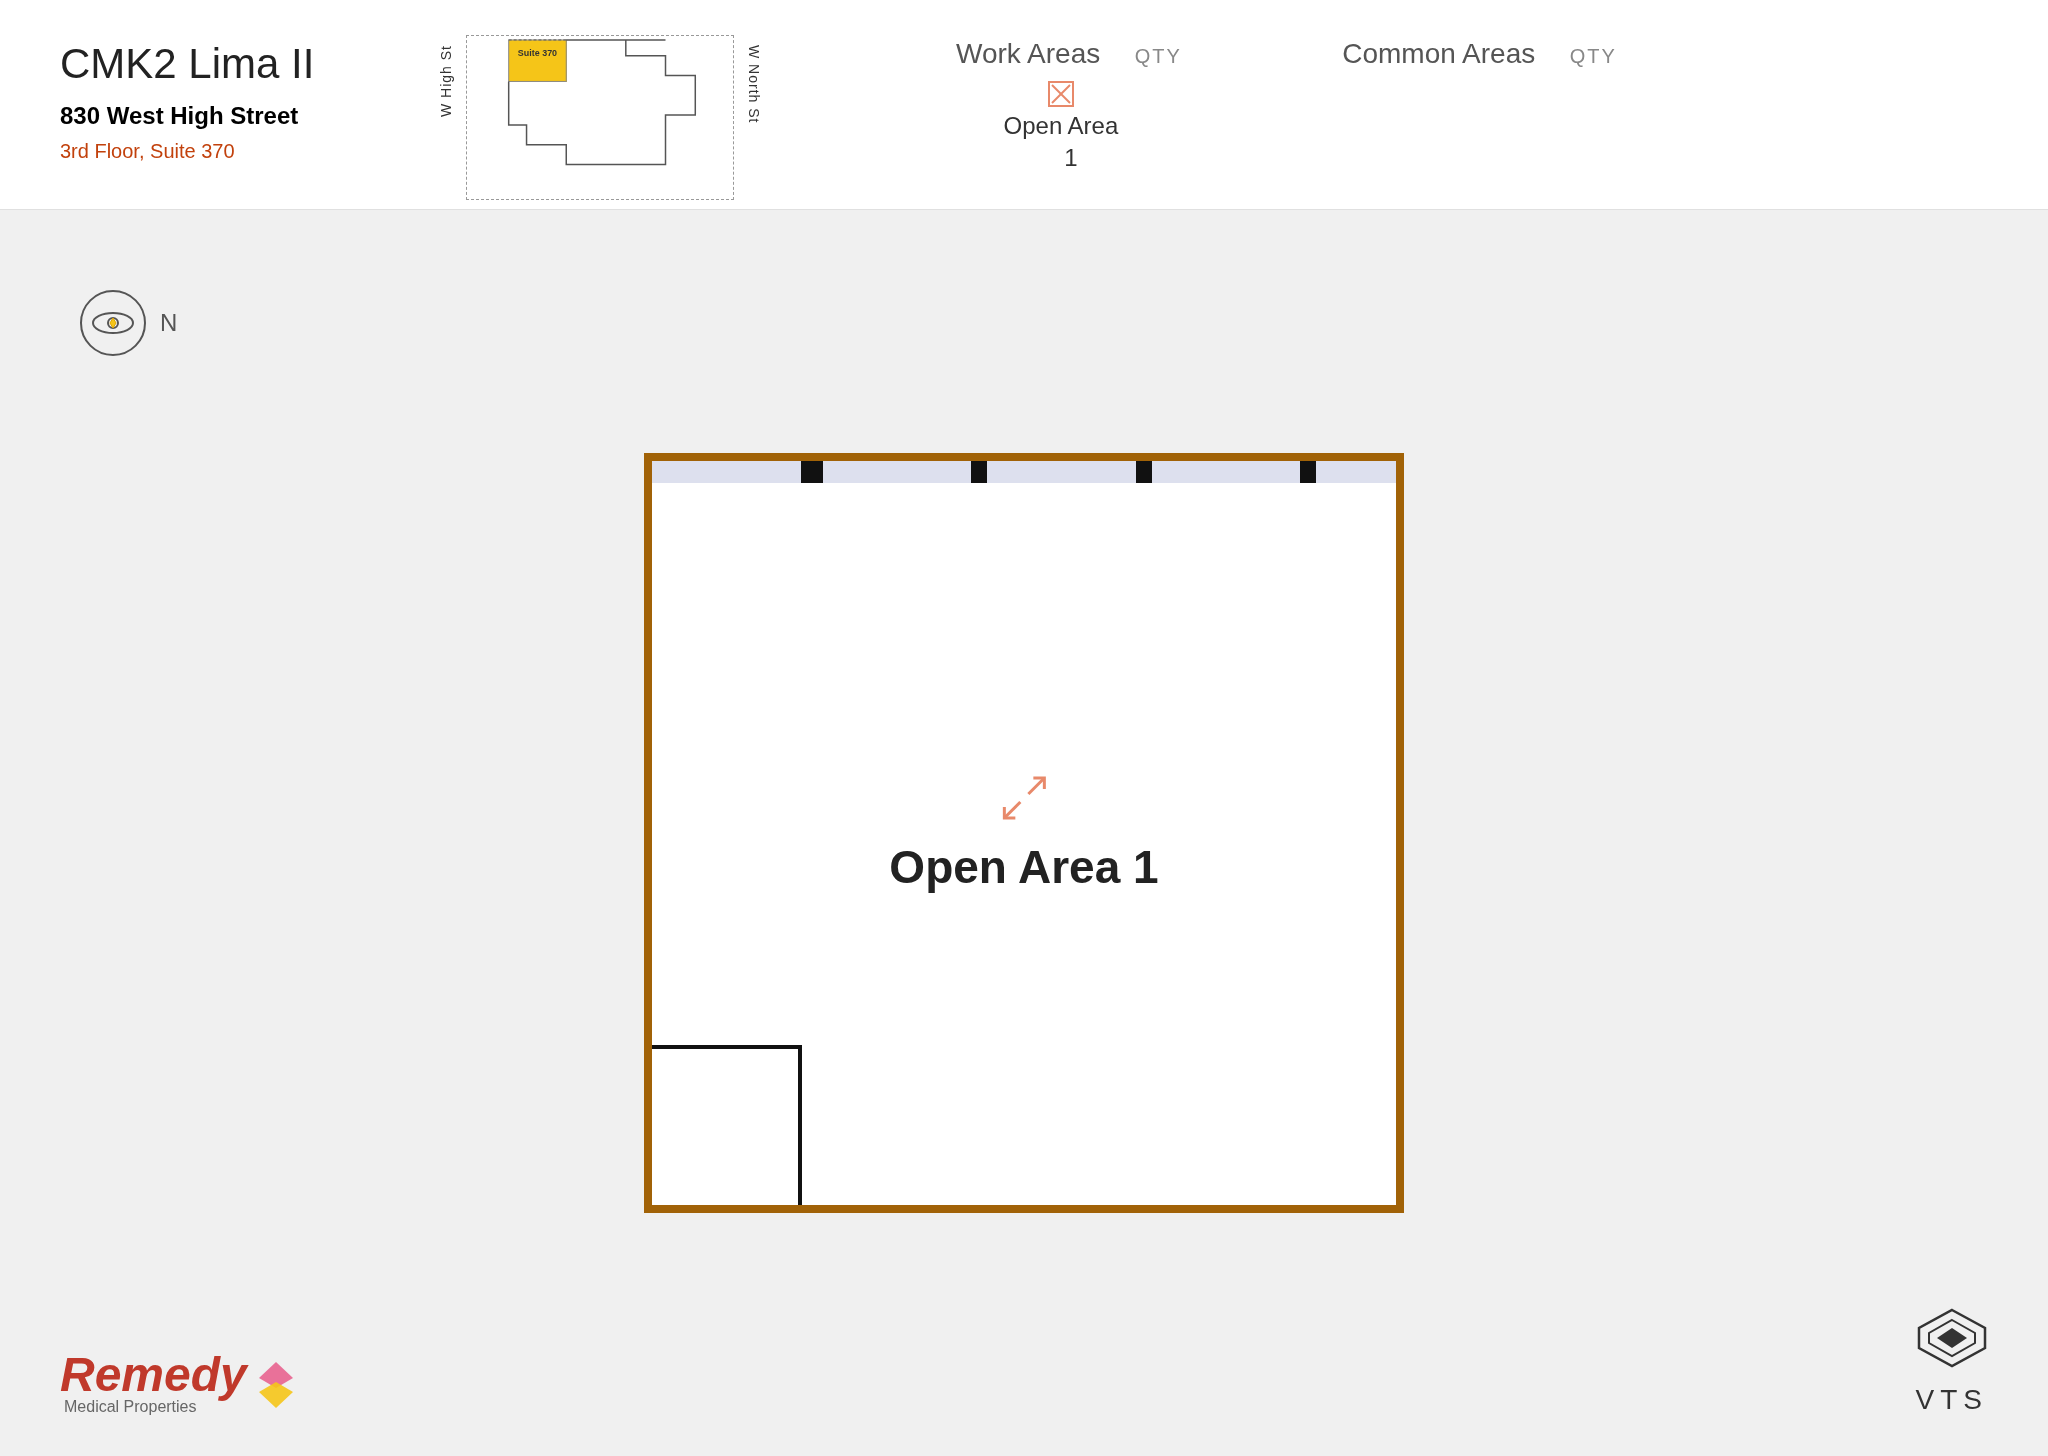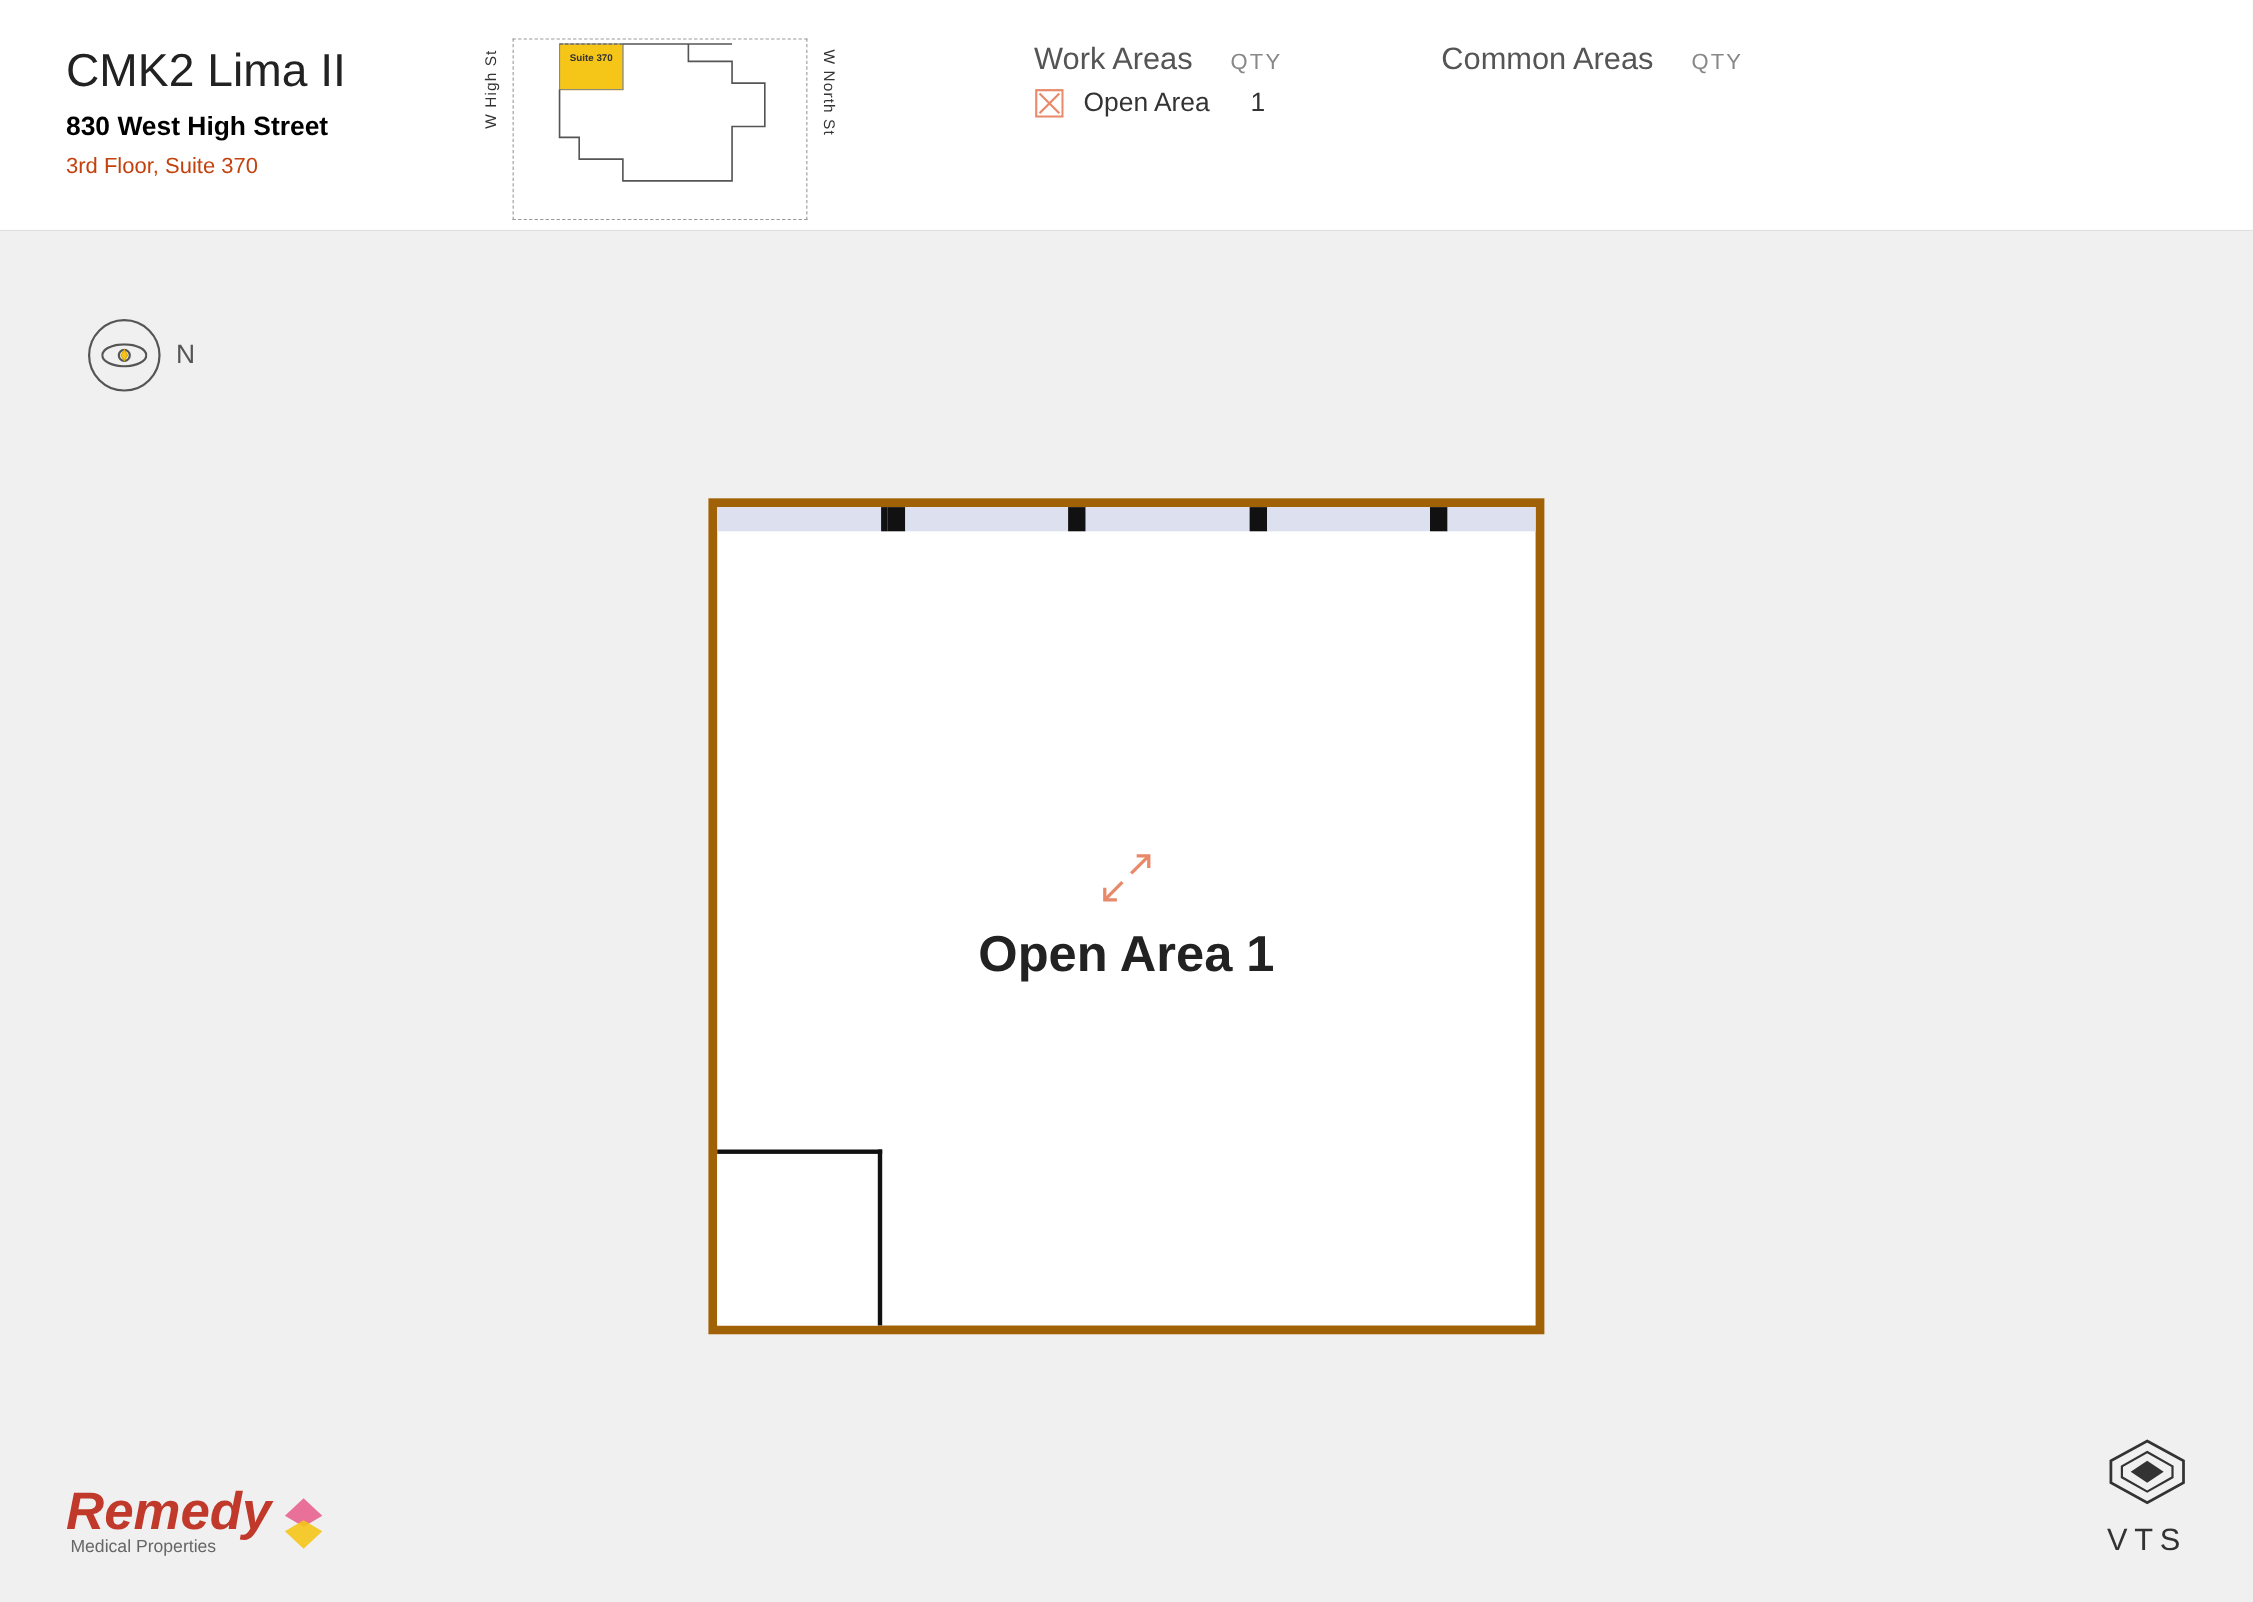--- a/index.html
+++ b/index.html
@@ -119,36 +119,38 @@
       display: inline-block;
       margin-right: 140px;
       vertical-align: top;
     }
 
     .areas-section-title {
       font-size: 28px;
       color: #555;
       font-weight: 400;
       margin-bottom: 8px;
+      margin-left: 16px;
     }
 
     .areas-qty-label {
       display: inline-block;
       font-size: 20px;
       color: #888;
       margin-left: 30px;
       letter-spacing: 2px;
       font-weight: 500;
     }
 
     .areas-item {
       display: flex;
       align-items: center;
       margin-top: 10px;
-      gap: 17px;
+      gap: 4px;
+      flex-direction: column;
     }
 
     .areas-item-icon {
       width: 28px;
       height: 28px;
       display: flex;
       align-items: center;
       justify-content: center;
     }
 

